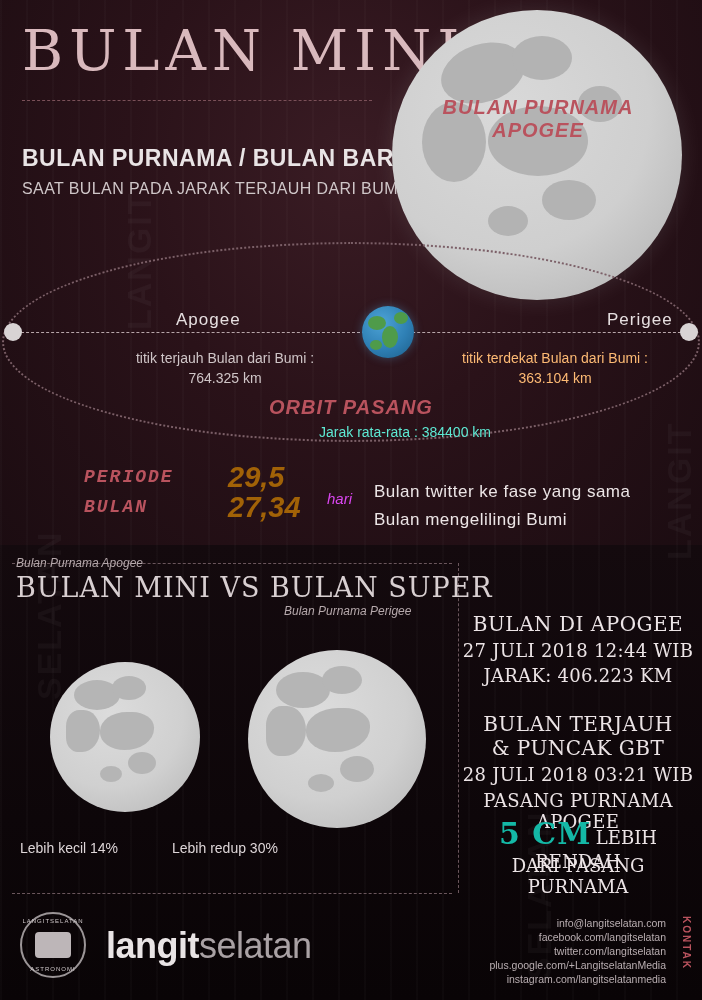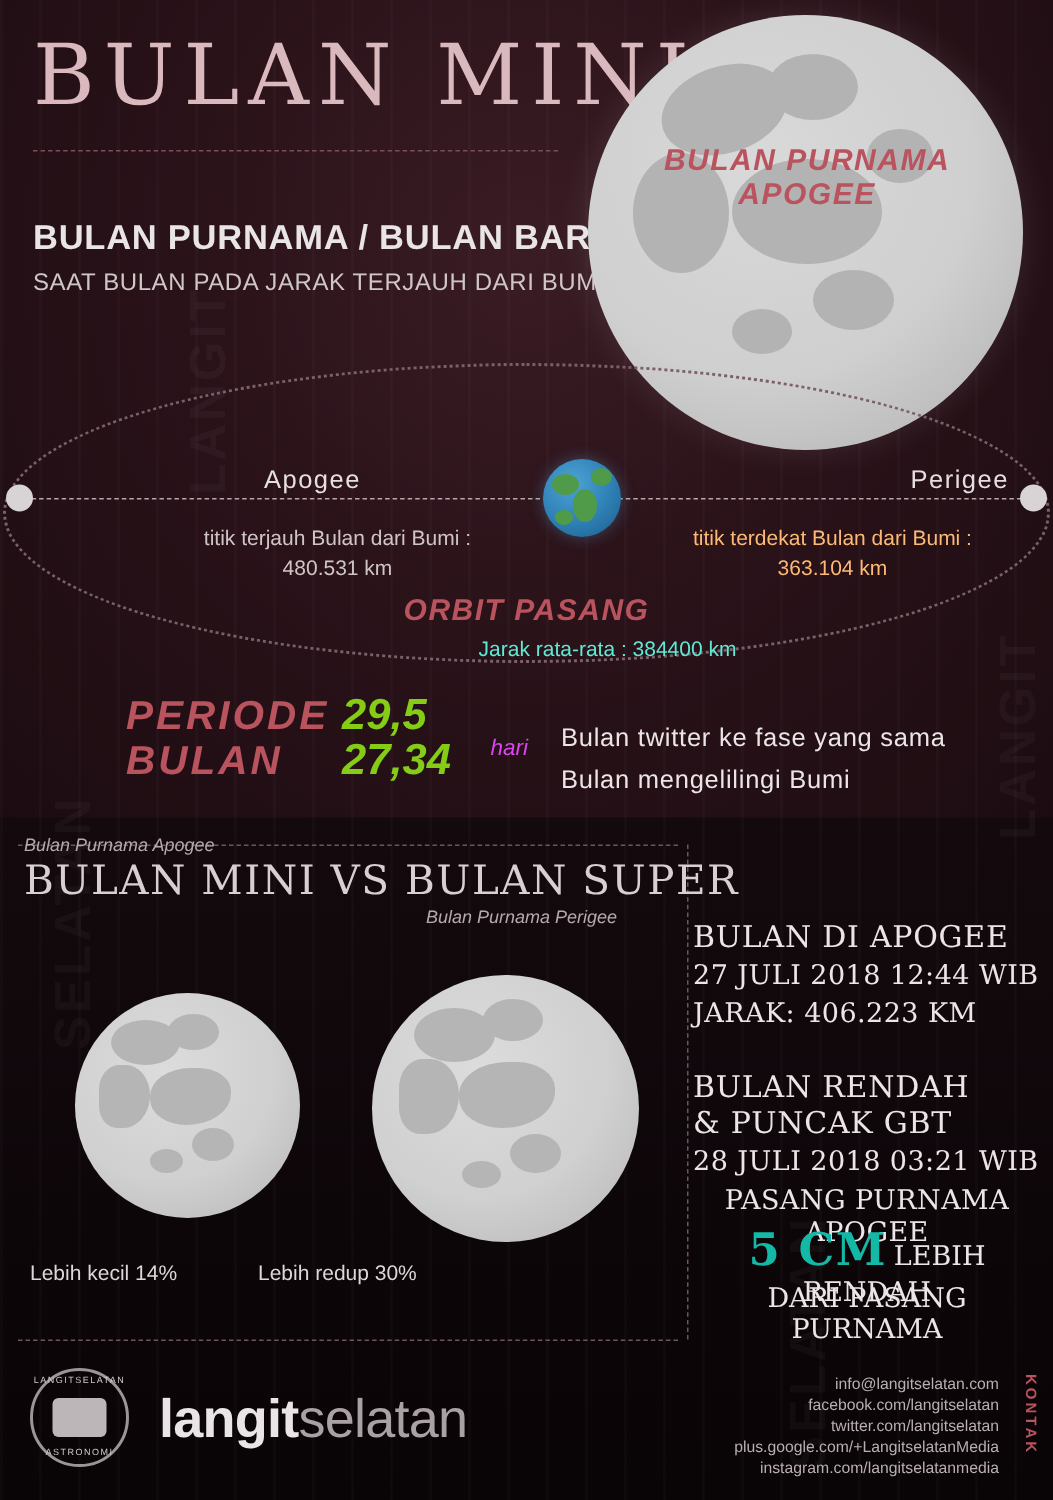--- a/index.html
+++ b/index.html
@@ -175,27 +175,27 @@
     letter-spacing: 1px; color: #b9535e;
   }
   .orbit-sub {
     position: absolute; left: 211px; top: 424px; width: 280px;
     text-align: right; font-size: 14px; color: #5eead4;
   }
 
   
   .periode-label {
     position: absolute; left: 84px; top: 462px;
-    font-size: 27px; font-weight: bold; font-style: italic;
-    color: #b9535e; letter-spacing: 2px; line-height: 30px;
+    font-size: 18px; font-weight: bold; font-style: italic;
+    color: #b9535e; letter-spacing: 2px; line-height: 30px; font-family: Liberation Mono, monospace;
   }
   .periode-num {
     position: absolute; left: 228px; top: 462px;
     font-size: 29px; font-weight: bold; font-style: italic;
-    color: #84cc16; line-height: 30px;
+    color: #a16207; line-height: 30px;
   }
   .periode-hari {
     position: absolute; left: 327px; top: 490px;
     font-size: 15px; font-style: italic; color: #d946ef;
   }
   .periode-desc {
     position: absolute; left: 374px; top: 478px;
     font-size: 17px; color: #ece5e6; line-height: 28px; letter-spacing: 0.5px;
   }
 
@@ -241,20 +241,21 @@
     font-size: 14px; color: #ded6d8;
   }
   .lbl-redup {
     position: absolute; left: 172px; top: 840px;
     font-size: 14px; color: #ded6d8;
   }
 
   
   .info-col {
     position: absolute; left: 462px; top: 612px; width: 232px;
+    text-align: center;
   }
   .info-h {
     font-size: 20px; color: #ece4e6; letter-spacing: 0.5px;
     font-family: "DejaVu Serif", serif;
   }
   .info-l {
     font-size: 18px; color: #ece4e6; letter-spacing: 0.3px;
     font-family: "DejaVu Serif", serif;
     margin-top: 4px;
   }
@@ -359,21 +360,21 @@
 
   <div class="earth">
     <div class="land e1"></div>
     <div class="land e2"></div>
     <div class="land e3"></div>
     <div class="land e4"></div>
   </div>
 
   <div class="apogee-word">Apogee</div>
   <div class="perigee-word">Perigee</div>
-  <div class="apogee-desc">titik terjauh Bulan dari Bumi : 480.531 km</div>
+  <div class="apogee-desc">titik terjauh Bulan dari Bumi : 764.325 km</div>
   <div class="perigee-desc">titik terdekat Bulan dari Bumi : 363.104 km</div>
   <div class="orbit-title">ORBIT PASANG</div>
   <div class="orbit-sub">Jarak rata-rata : 384400 km</div>
 
   <div class="periode-label">
     <div>PERIODE</div>
     <div>BULAN</div>
   </div>
   <div class="periode-num">
     <div>29,5</div>
@@ -412,21 +413,21 @@
   </div>
 
   <div class="lbl-kecil">Lebih kecil 14%</div>
   <div class="lbl-redup">Lebih redup 30%</div>
 
   <div class="info-col">
     <div class="info-h">BULAN DI APOGEE</div>
     <div class="info-l">27 JULI 2018 12:44 WIB</div>
     <div class="info-l">JARAK: 406.223 KM</div>
     <div class="info-gap"></div>
-    <div class="info-h">BULAN RENDAH</div>
+    <div class="info-h">BULAN TERJAUH</div>
     <div class="info-h">&amp; PUNCAK GBT</div>
     <div class="info-l">28 JULI 2018 03:21 WIB</div>
   </div>
 
   <div class="tide-title">PASANG PURNAMA APOGEE</div>
   <div class="tide-val">
     <span class="big">5 CM</span>
     <span class="small">LEBIH RENDAH</span>
   </div>
   <div class="tide-foot">DARI PASANG PURNAMA</div>

